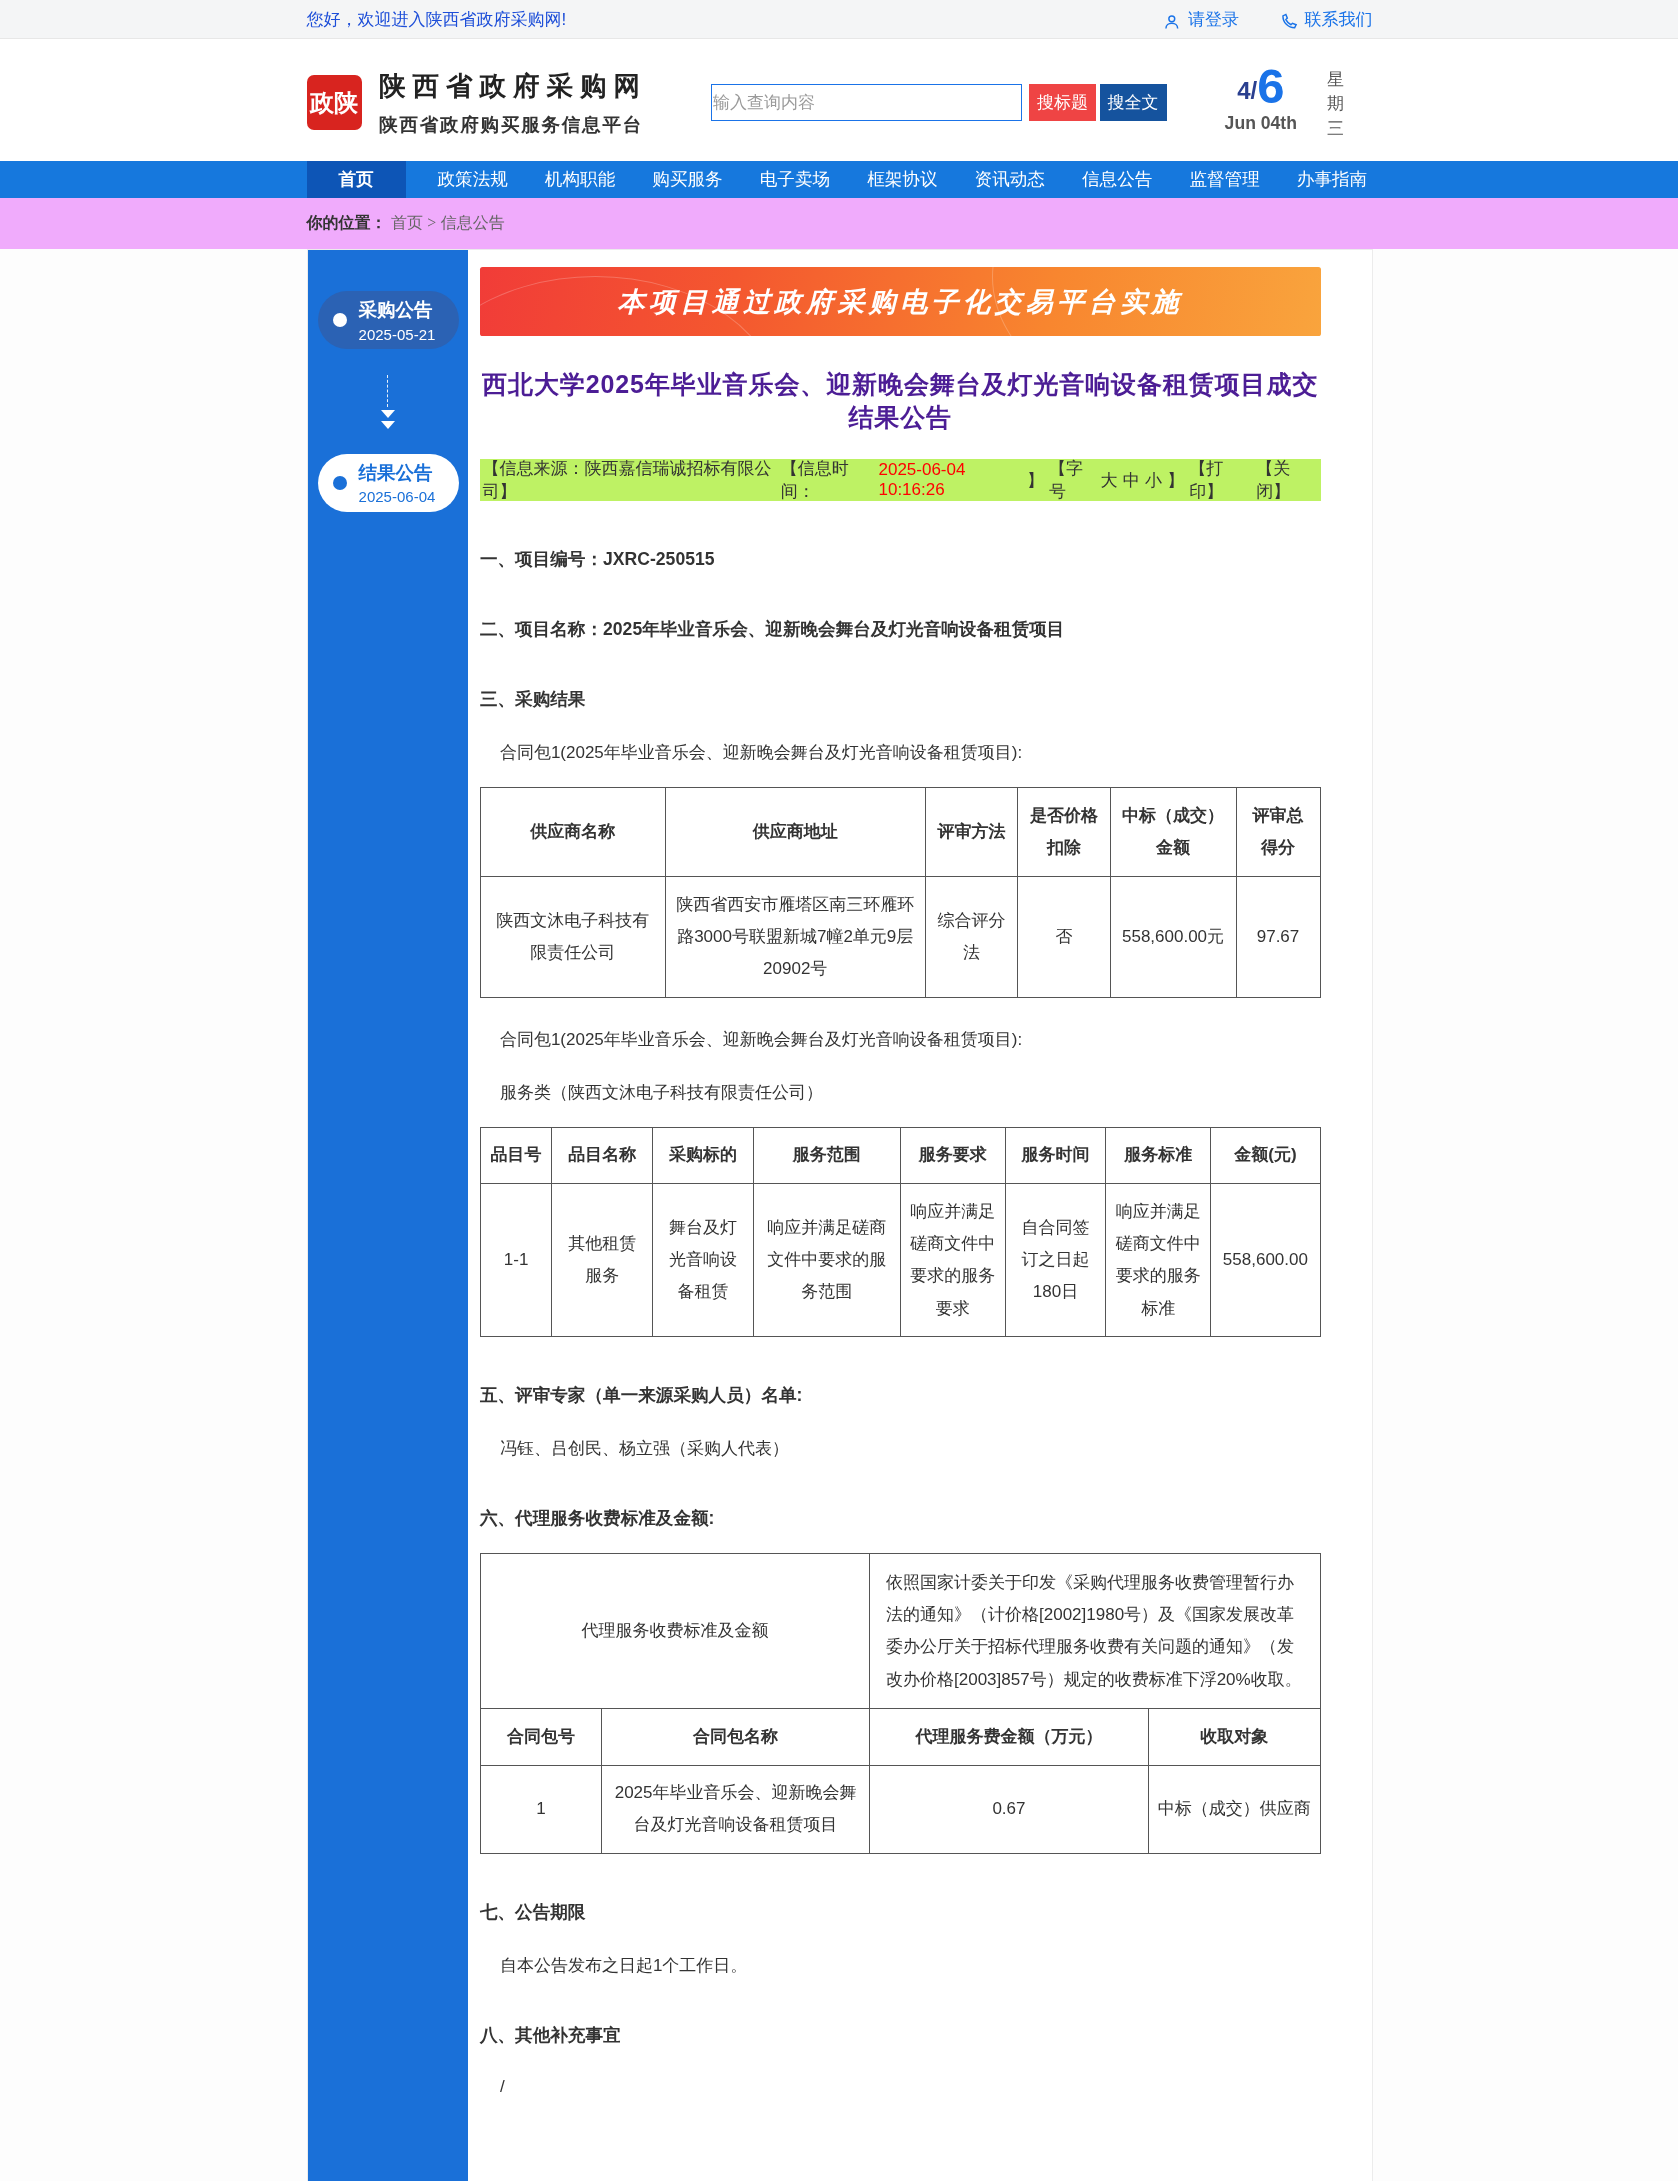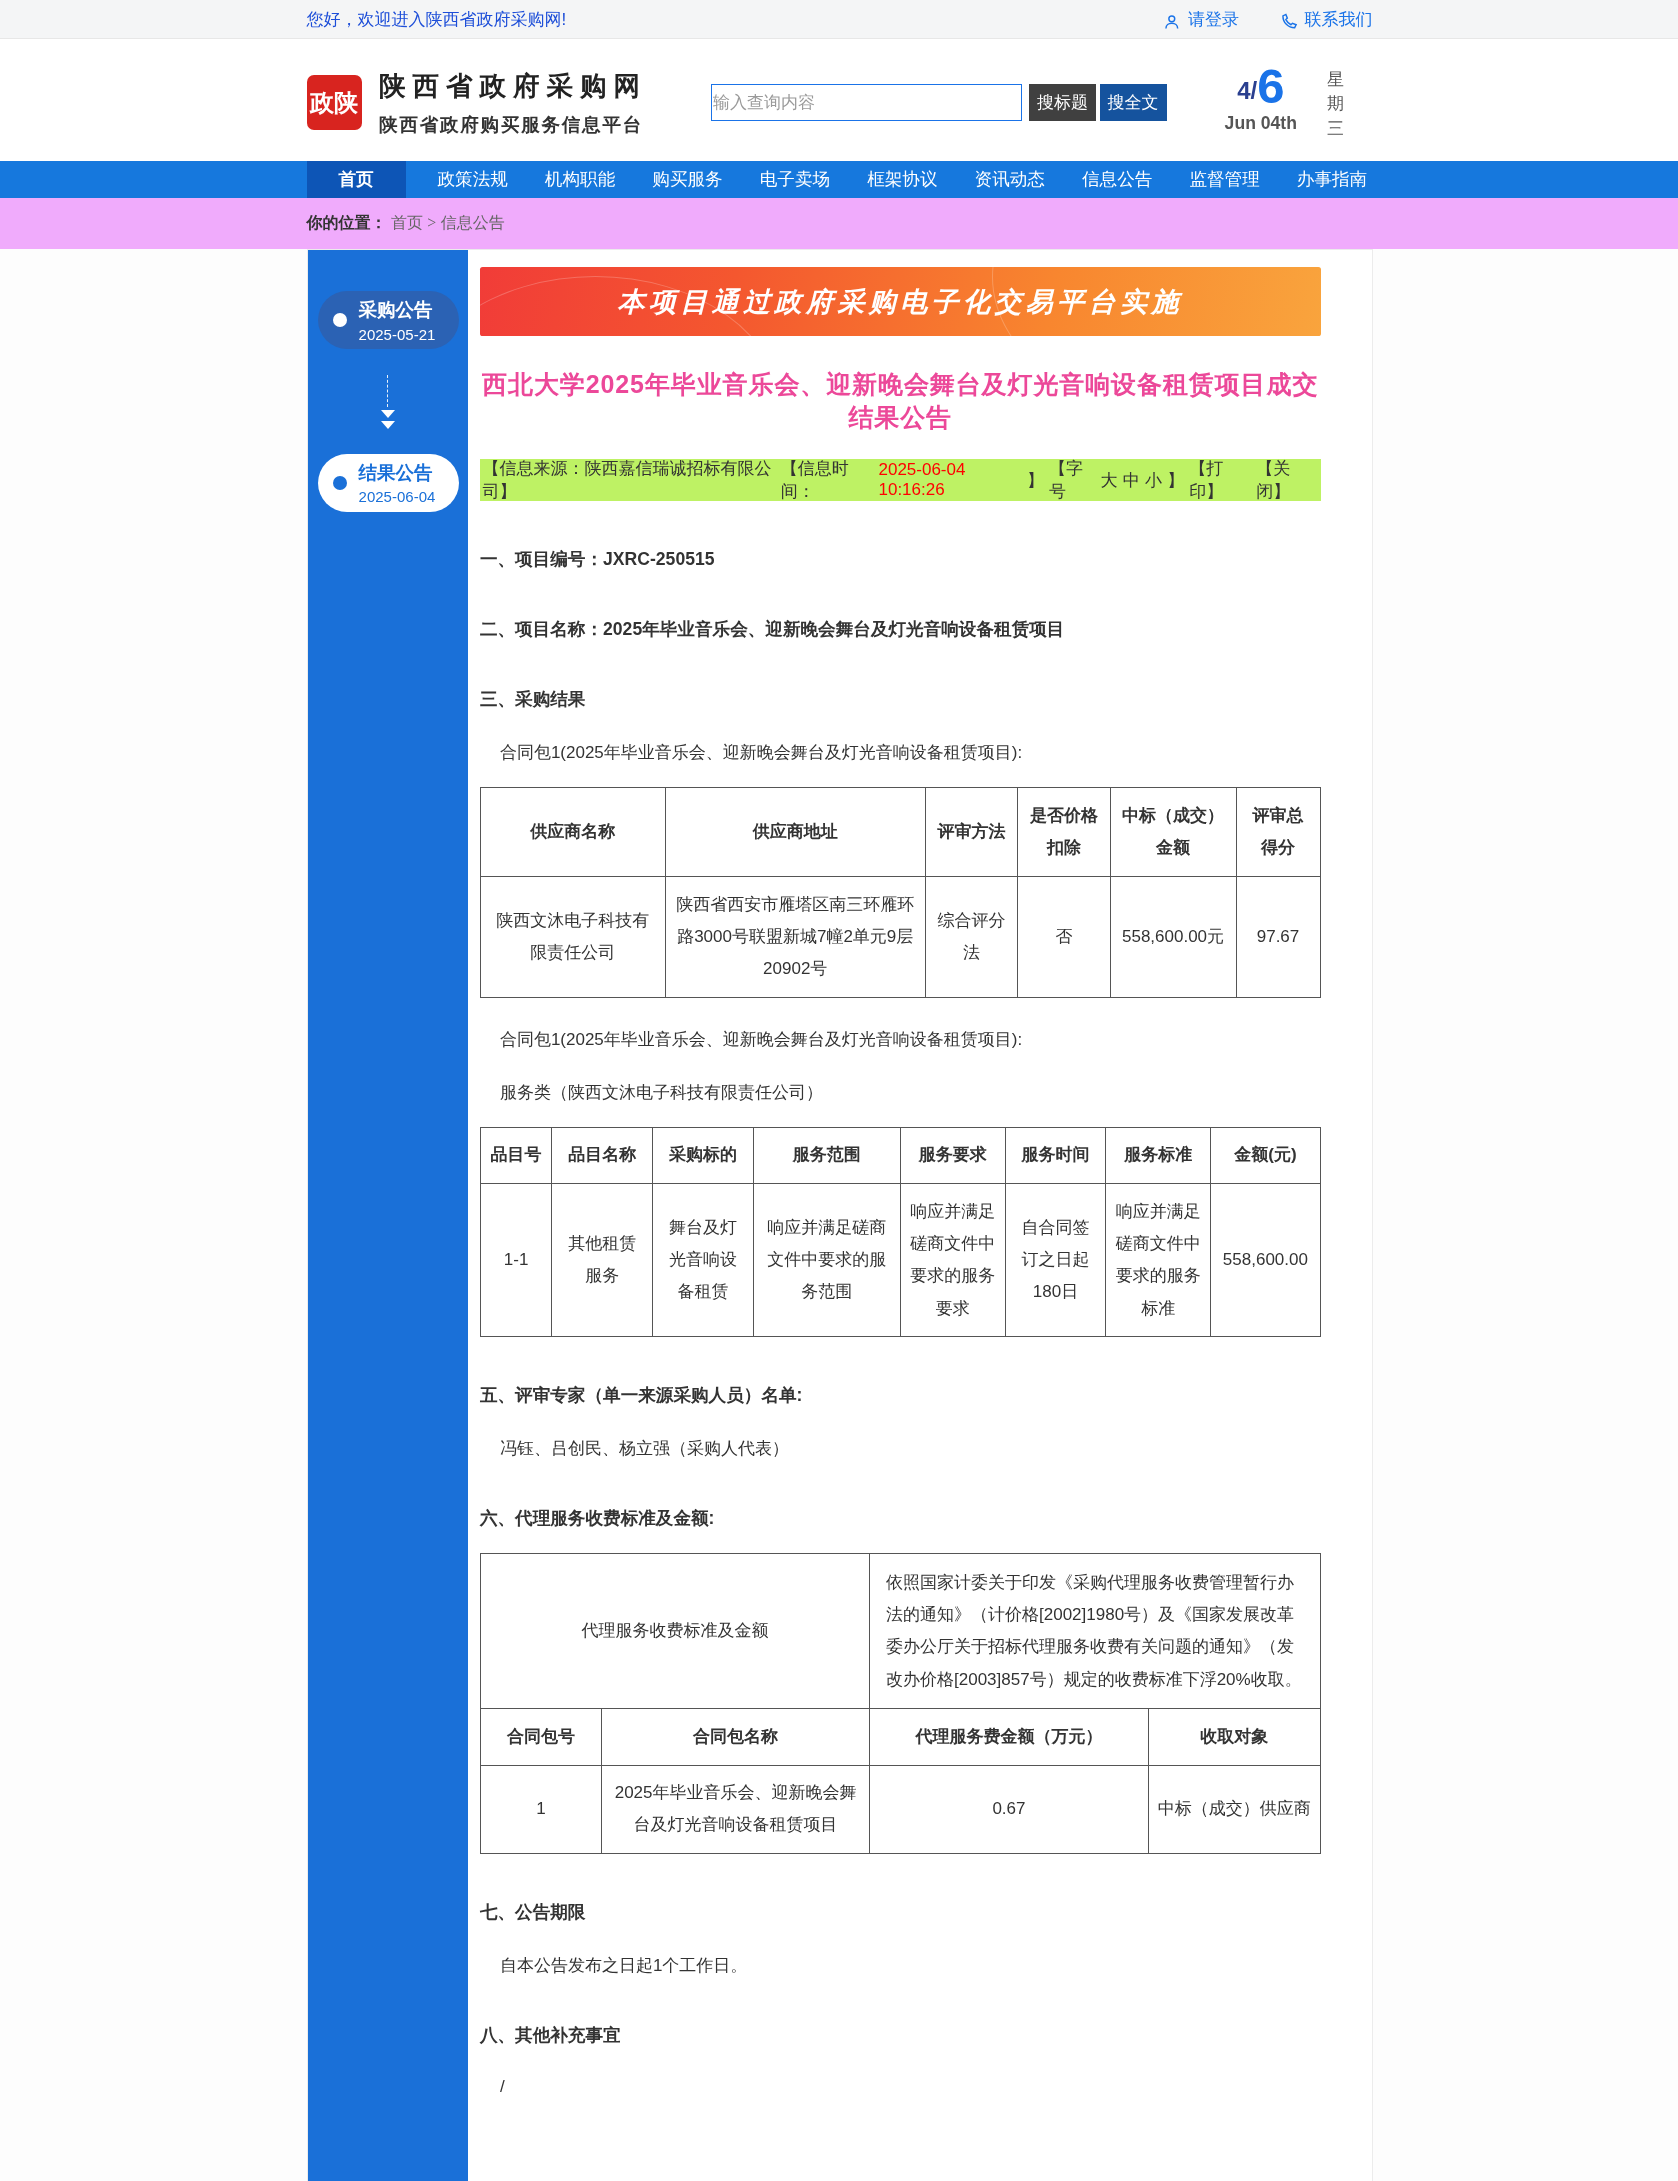--- a/index.html
+++ b/index.html
@@ -20,21 +20,21 @@
   .header { background: #fff; padding: 25px 0 19.4px 0; }
   .header .container { display: flex; align-items: center; }
   .logo { width: 55px; height: 55px; background: #d8241f; border-radius: 7px; display: flex; align-items: center; justify-content: center; color: #fff; font-size: 24px; font-weight: bold; flex: 0 0 auto; }
   .site-names { margin-left: 17.6px; }
   .site-title { font-size: 26.5px; font-weight: bold; color: #222; letter-spacing: 7px; }
   .site-subtitle { font-size: 18.5px; font-weight: bold; color: #333; letter-spacing: 1.8px; margin-top: 8px; }
   .search-area { margin-left: 64px; display: flex; align-items: center; }
   .search-input { width: 311px; height: 37px; border: 1.8px solid #1a73e8; padding: 0 1px; font-size: 17px; color: #555; outline: none; }
   .search-input::placeholder { color: #9a9a9a; }
   .btn-search { height: 37px; width: 67px; border: none; color: #fff; font-size: 17px; cursor: pointer; }
-  .btn-title { background: #404040; margin-left: 7px; }
+  .btn-title { background: #ef4444; margin-left: 7px; }
   .btn-full  { background: #15539e; margin-left: 3.5px; }
   .date-widget { margin-left: 58px; display: flex; align-items: flex-start; gap: 30px; }
   .date-nums { text-align: center; }
   .date-frac { display: flex; align-items: flex-end; justify-content: center; line-height: 1; }
   .date-month { font-size: 24px; font-weight: bold; color: #2a3f8f; padding-bottom: 5.3px; }
   .date-day { font-size: 49px; font-weight: bold; color: #1a73e8; line-height: 0.9; }
   .date-en { font-size: 17.6px; font-weight: bold; color: #555; margin-top: 5.3px; }
   .weekday { width: 19.4px; font-size: 17px; color: #555; line-height: 1.45; word-break: break-all; padding-top: 3.5px; }
 
   
@@ -65,21 +65,21 @@
   .flow-tri { width: 0; height: 0; border-left: 7px solid transparent; border-right: 7px solid transparent; border-top: 8.8px solid #fff; margin-top: 2.6px; }
 
   .content { flex: 1; background: #fff; padding: 17.6px 51px 88px 12.4px; min-height: 1800px; }
 
   .banner { height: 69px; border-radius: 2.6px; background: linear-gradient(100deg, #f13c38 0%, #f4572f 30%, #f8862f 68%, #f9a43d 100%); display: flex; align-items: center; justify-content: center; position: relative; overflow: hidden; }
   .banner::before, .banner::after { content: ""; position: absolute; border: 1.8px solid rgba(255,255,255,0.22); border-radius: 50%; }
   .banner::before { width: 371px; height: 265px; left: -71px; top: 8.8px; }
   .banner::after { width: 406px; height: 282px; right: -79px; top: -132px; }
   .banner-text { color: #fff; font-size: 27px; font-weight: bold; font-style: italic; letter-spacing: 4.4px; z-index: 1; }
 
-  .article-title { text-align: center; font-size: 25px; font-weight: bold; color: #ec4899; margin-top: 32px; letter-spacing: 0.9px; }
+  .article-title { text-align: center; font-size: 25px; font-weight: bold; color: #4c1d95; margin-top: 32px; letter-spacing: 0.9px; }
 
   .meta-bar { margin-top: 25px; background: #bef264; height: 42px; display: flex; align-items: center; justify-content: center; font-size: 17px; color: #333; }
   .meta-bar span { margin: 0 2.6px; }
   .meta-time { color: #f00; }
   .meta-action { cursor: pointer; }
 
   .sec-h { margin-top: 46px; font-size: 17.6px; font-weight: bold; color: #333; }
   .sec-h:first-of-type { margin-top: 41px; }
   .para { margin-top: 30px; padding-left: 20px; font-size: 17px; color: #333; }
 

